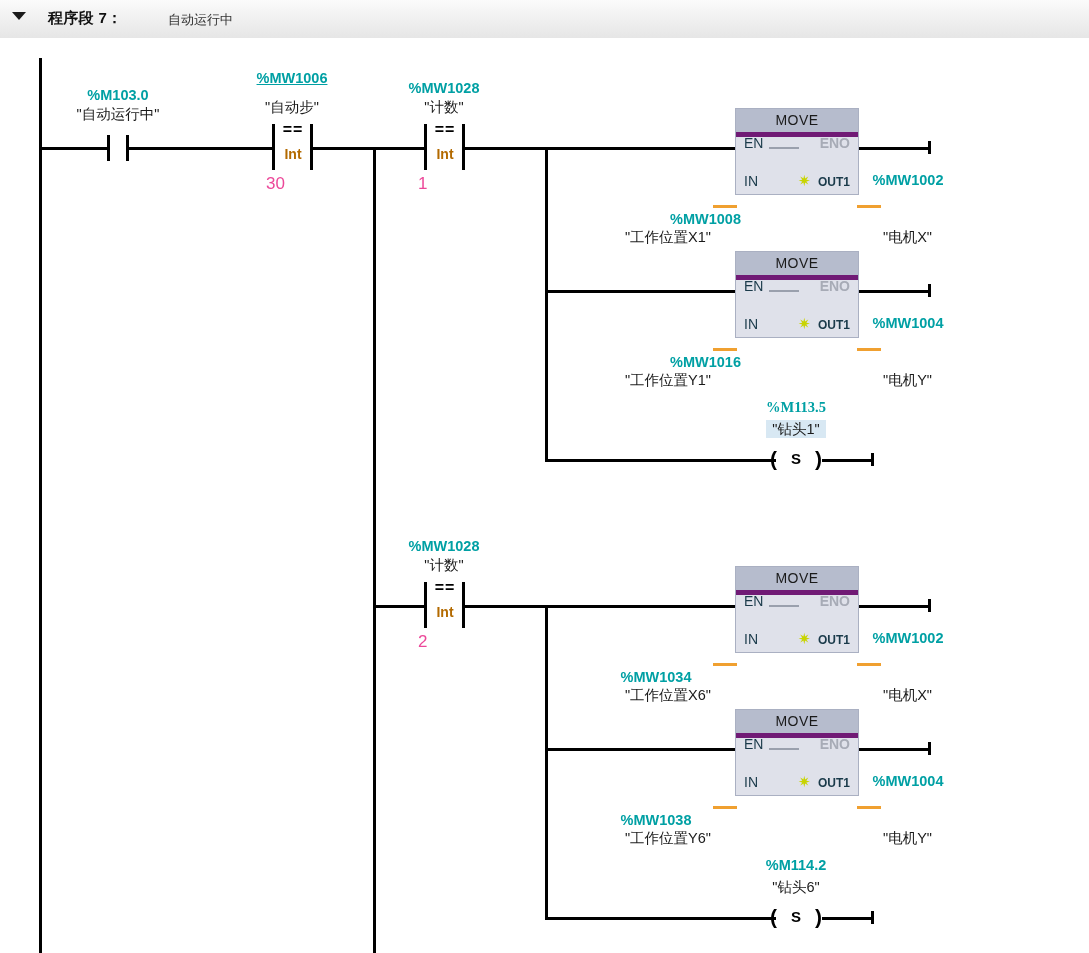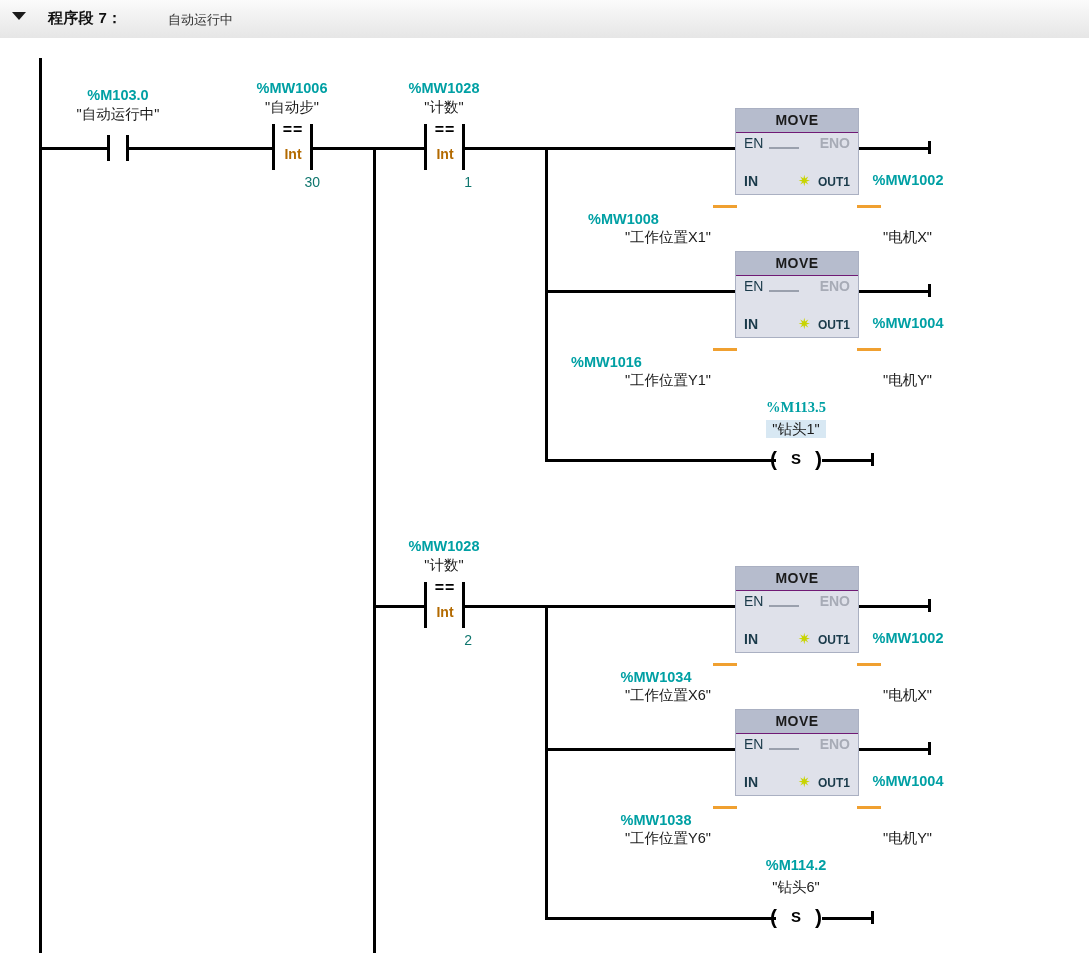--- a/index.html
+++ b/index.html
@@ -37,39 +37,39 @@
 
   
   .cmp{position:absolute;}
   .cmp .bar{position:absolute;width:3px;height:46px;background:#000;top:0;}
   .cmp .bar.l{left:0;}
   .cmp .bar.r{left:38px;}
   .cmp .op{position:absolute;left:6px;top:-2px;width:30px;text-align:center;
     font-size:16px;font-weight:bold;color:#000;line-height:16px;letter-spacing:1px;}
   .cmp .type{position:absolute;left:4px;top:22px;width:34px;text-align:center;
     font-size:14px;font-weight:bold;color:#b36a00;line-height:16px;}
-  .cmp .cval{position:absolute;left:-6px;top:50px;width:54px;text-align:right;
-    font-size:14px;color:#0f766e;}
+  .cmp .cval{position:absolute;left:-6px;top:50px;width:54px;text-align:left;
+    font-size:17px;color:#ec4899;}
 
   
   .lbl{position:absolute;text-align:center;white-space:nowrap;}
   .addr{font-size:14.5px;font-weight:bold;color:#00a0a4;line-height:18px;}
   .sym{font-size:14.5px;color:#1a1a1a;line-height:19px;}
   .sym.hl{background:#d8e8f3;padding:1px 6px;}
 
   
   .move{position:absolute;width:124px;height:87px;background:#dfe1ea;
     border:1px solid #aab0c2;box-sizing:border-box;}
-  .move .hdr{height:23px;background:#b6bccd;border-bottom:1px solid #701a75;
-    font-size:14px;font-weight:bold;color:#1a1a1a;text-align:center;
+  .move .hdr{height:23px;background:#b6bccd;border-bottom:5px solid #701a75;
+    font-size:14px;font-weight:normal;color:#1a1a1a;text-align:center;
     line-height:23px;letter-spacing:.5px;}
   .move .en{position:absolute;left:8px;top:26px;font-size:14px;font-weight:normal;color:#1a3a4a;}
   .move .enoline{position:absolute;left:33px;top:38px;width:30px;height:2px;background:#9aa0ad;}
   .move .eno{position:absolute;right:8px;top:26px;font-size:14px;font-weight:bold;color:#a7abb6;padding-left:28px;}
-  .move .in{position:absolute;left:8px;bottom:5px;font-size:14px;font-weight:bold;color:#1a3a4a;}
+  .move .in{position:absolute;left:8px;bottom:5px;font-size:14px;font-weight:normal;color:#1a3a4a;}
   .move .out{position:absolute;right:8px;bottom:5px;font-size:12px;font-weight:bold;color:#1a3a4a;}
   .move .star{position:absolute;left:62px;bottom:6px;font-size:15px;color:#c8d400;
     line-height:15px;}
   .stub{position:absolute;height:3px;background:#f0a030;}
 
   
   .coil{position:absolute;width:52px;height:26px;}
   .coil .p{position:absolute;top:0;font-size:21px;color:#000;line-height:26px;font-weight:bold;}
   .coil .pl{left:0;}
   .coil .pr{right:0;}
@@ -104,21 +104,21 @@
   <div class="lbl addr" style="left:48px;top:48px;width:140px;">%M103.0</div>
   <div class="lbl sym" style="left:48px;top:67px;width:140px;">"自动运行中"</div>
 
   <div class="cmp" style="left:272px;top:86px;width:41px;">
     <div class="bar l"></div>
     <div class="bar r"></div>
     <div class="op">==</div>
     <div class="type">Int</div>
     <div class="cval">30</div>
   </div>
-  <div class="lbl addr" style="left:222px;top:41px;width:140px;">%MW1006</div>
+  <div class="lbl addr" style="left:222px;top:31px;width:140px;text-decoration:underline;">%MW1006</div>
   <div class="lbl sym" style="left:222px;top:60px;width:140px;">"自动步"</div>
 
   <div class="wire v" style="left:373px;top:109px;height:806px;"></div>
 
   <div class="cmp" style="left:424px;top:86px;width:41px;">
     <div class="bar l"></div>
     <div class="bar r"></div>
     <div class="op">==</div>
     <div class="type">Int</div>
     <div class="cval">1</div>
@@ -135,40 +135,40 @@
     <div class="enoline"></div>
     <div class="eno">ENO</div>
     <div class="in">IN</div>
     <div class="star">✷</div>
     <div class="out">OUT1</div>
   </div>
   <div class="wire h" style="left:859px;top:109px;width:71px;"></div>
   <div class="term" style="left:928px;top:103px;"></div>
   <div class="stub" style="left:713px;top:167px;width:24px;"></div>
   <div class="stub" style="left:857px;top:167px;width:24px;"></div>
-  <div class="lbl addr" style="left:588px;top:172px;width:170px;text-align:left;">%MW1008</div>
+  <div class="lbl addr" style="left:571px;top:172px;width:170px;text-align:right;">%MW1008</div>
   <div class="lbl sym" style="left:571px;top:190px;width:140px;text-align:right;">"工作位置X1"</div>
   <div class="lbl addr" style="left:838px;top:133px;width:140px;">%MW1002</div>
   <div class="lbl sym" style="left:883px;top:190px;width:100px;text-align:left;">"电机X"</div>
 
   <div class="wire h" style="left:545px;top:252px;width:190px;"></div>
   <div class="move" style="left:735px;top:213px;">
     <div class="hdr">MOVE</div>
     <div class="en">EN</div>
     <div class="enoline"></div>
     <div class="eno">ENO</div>
     <div class="in">IN</div>
     <div class="star">✷</div>
     <div class="out">OUT1</div>
   </div>
   <div class="wire h" style="left:859px;top:252px;width:71px;"></div>
   <div class="term" style="left:928px;top:246px;"></div>
   <div class="stub" style="left:713px;top:310px;width:24px;"></div>
   <div class="stub" style="left:857px;top:310px;width:24px;"></div>
-  <div class="lbl addr" style="left:571px;top:315px;width:170px;text-align:left;">%MW1016</div>
+  <div class="lbl addr" style="left:571px;top:315px;width:170px;text-align:right;">%MW1016</div>
   <div class="lbl sym" style="left:571px;top:333px;width:140px;text-align:right;">"工作位置Y1"</div>
   <div class="lbl addr" style="left:838px;top:276px;width:140px;">%MW1004</div>
   <div class="lbl sym" style="left:883px;top:333px;width:100px;text-align:left;">"电机Y"</div>
 
   <div class="wire h" style="left:545px;top:421px;width:231px;"></div>
   <div class="coil" style="left:770px;top:408px;">
     <div class="p pl">(</div>
     <div class="s">S</div>
     <div class="p pr">)</div>
   </div>

